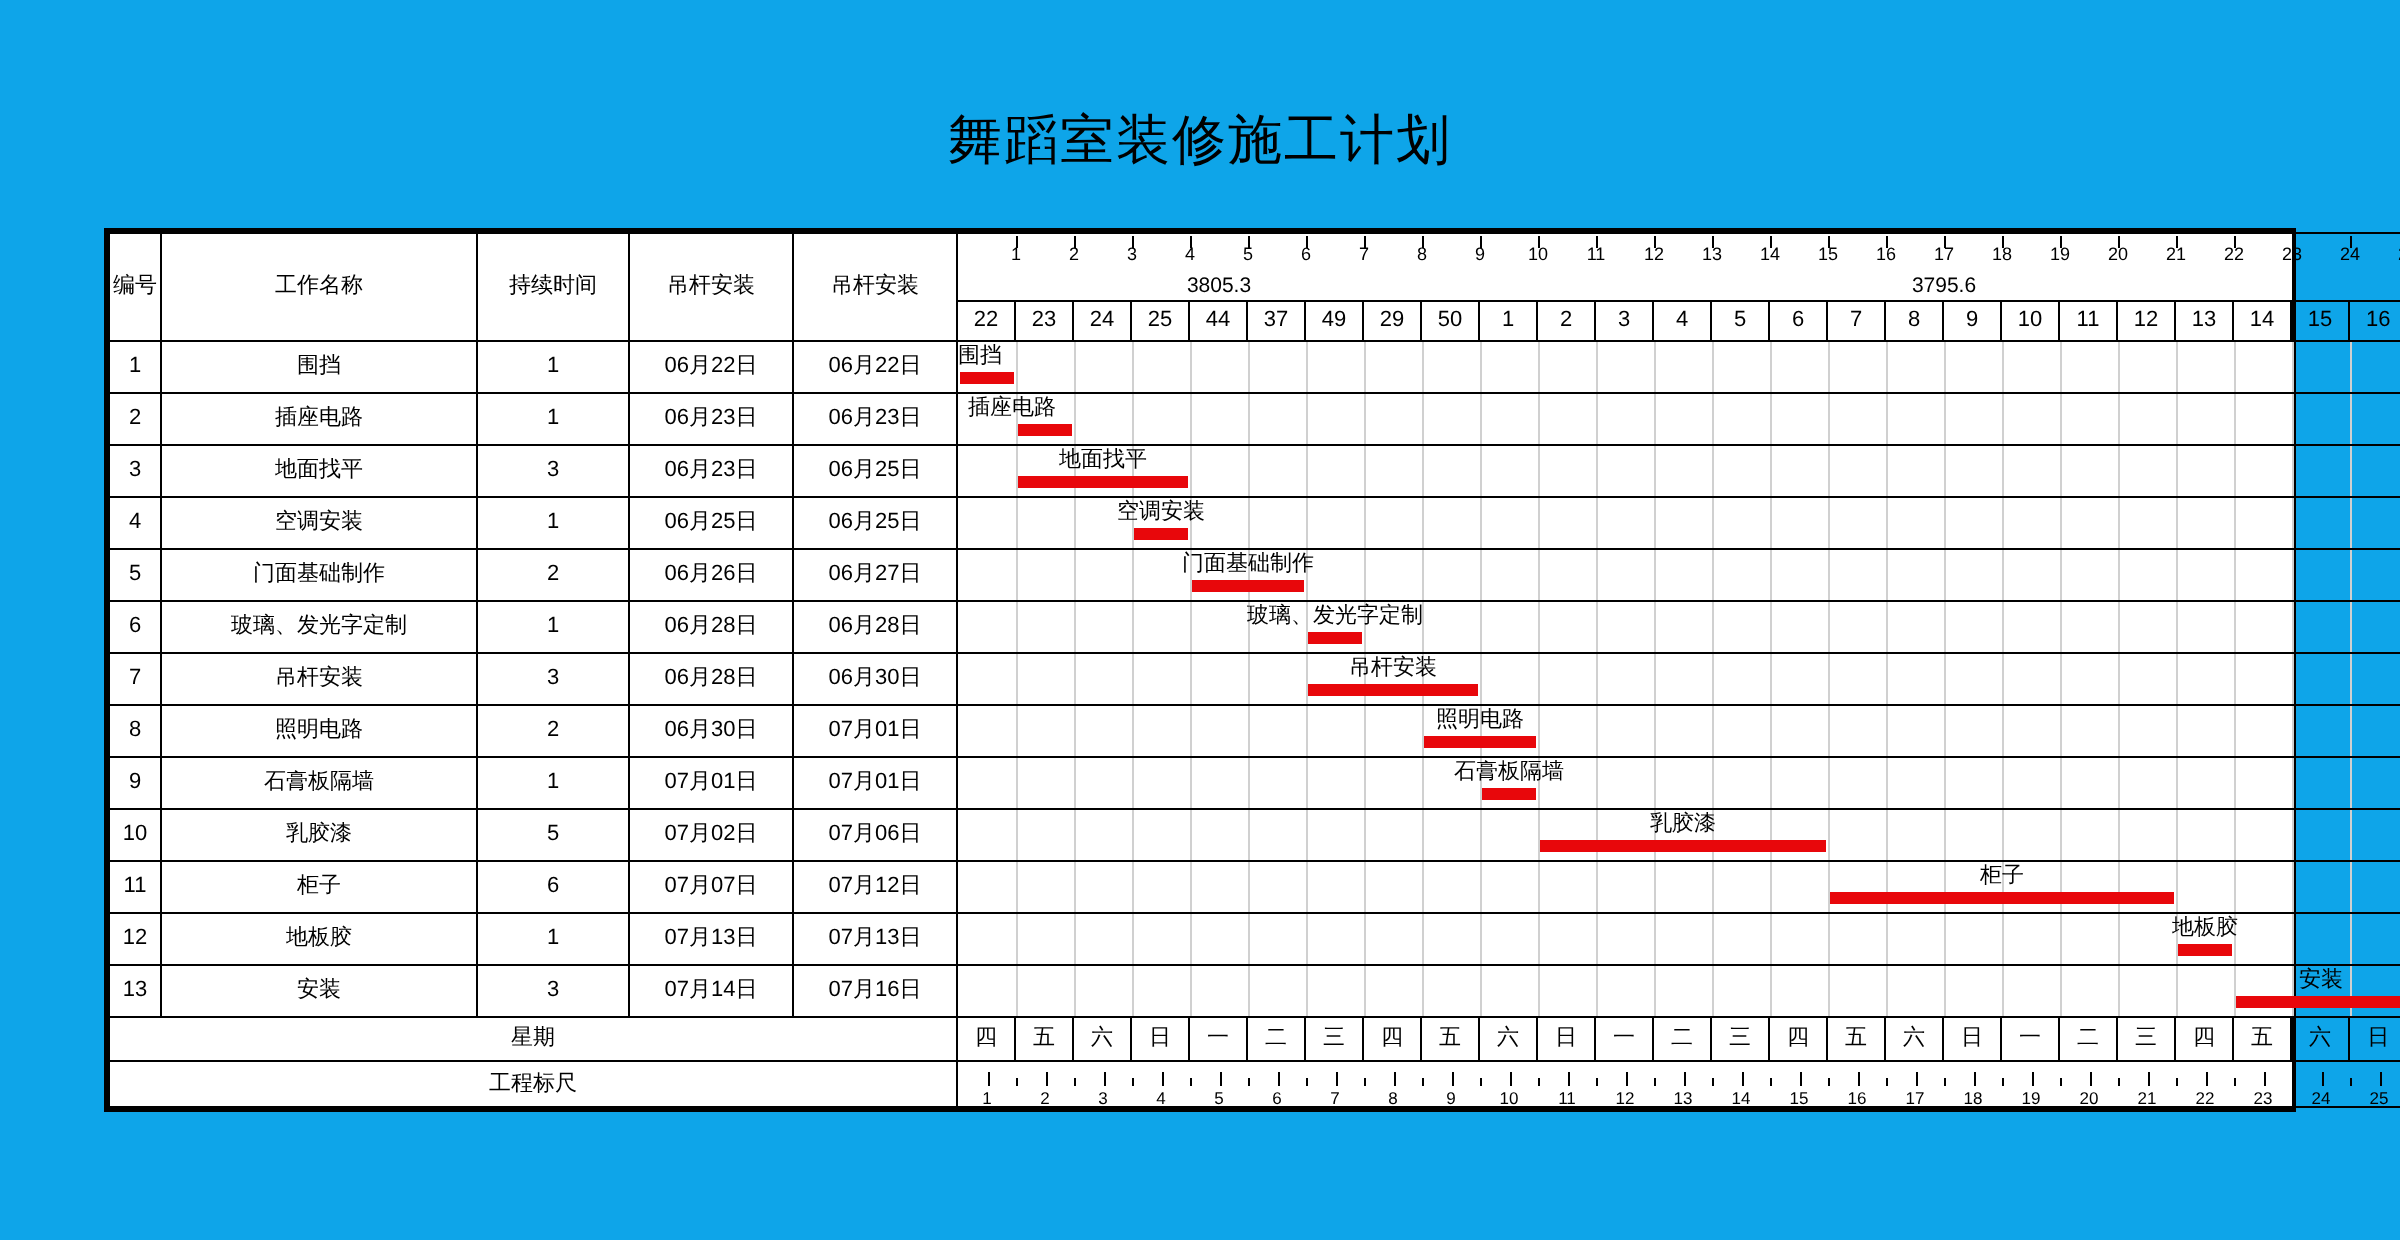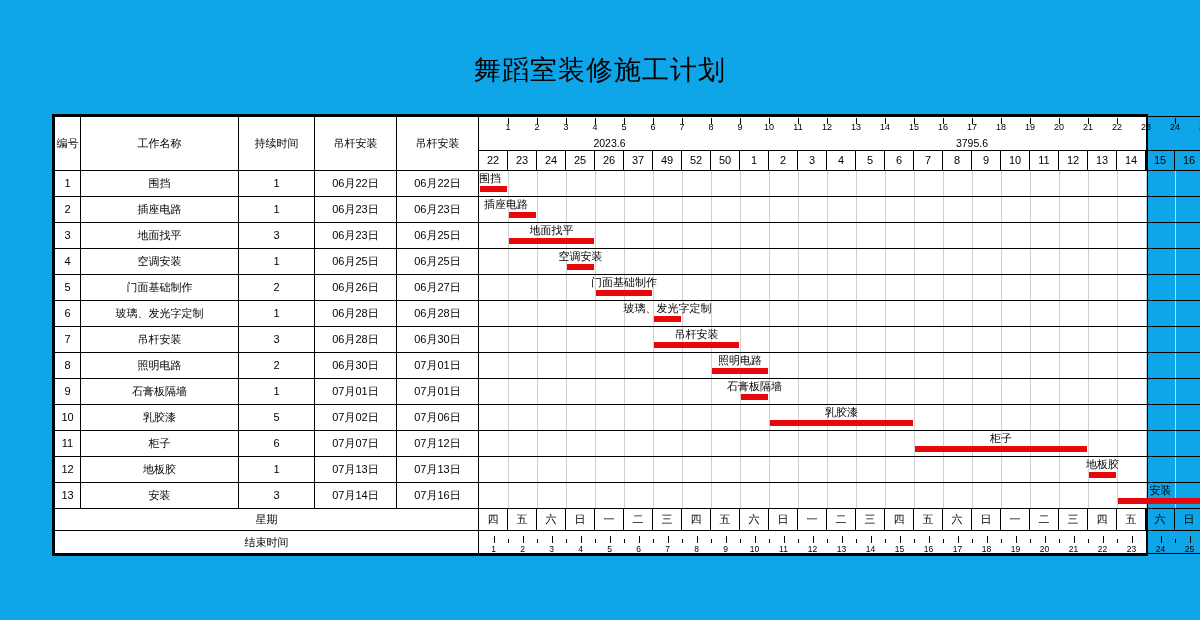--- a/index.html
+++ b/index.html
@@ -221,34 +221,34 @@
                 <div class="tick-num" style="left: 580px;">20</div>
                 <div class="tick" style="left: 609px;"></div>
                 <div class="tick-num" style="left: 609px;">21</div>
                 <div class="tick" style="left: 638px;"></div>
                 <div class="tick-num" style="left: 638px;">22</div>
                 <div class="tick" style="left: 667px;"></div>
                 <div class="tick-num" style="left: 667px;">23</div>
                 <div class="tick" style="left: 696px;"></div>
                 <div class="tick-num" style="left: 696px;">24</div>
                 <div class="tick-num" style="left: 725px;">25</div>
-                <div class="month-name" style="left: 130.5px;">2023.6</div>
+                <div class="month-name" style="left: 130.5px;">3805.3</div>
                 <div class="month-name" style="left: 493px;">3795.6</div>
               </div>
             </td>
           </tr>
           <tr style="height: 20px;">
             <td class="day-cell">22</td>
             <td class="day-cell">23</td>
             <td class="day-cell">24</td>
             <td class="day-cell">25</td>
-            <td class="day-cell">26</td>
+            <td class="day-cell">44</td>
             <td class="day-cell">37</td>
             <td class="day-cell">49</td>
-            <td class="day-cell">52</td>
+            <td class="day-cell">29</td>
             <td class="day-cell">50</td>
             <td class="day-cell">1</td>
             <td class="day-cell">2</td>
             <td class="day-cell">3</td>
             <td class="day-cell">4</td>
             <td class="day-cell">5</td>
             <td class="day-cell">6</td>
             <td class="day-cell">7</td>
             <td class="day-cell">8</td>
             <td class="day-cell">9</td>
@@ -763,21 +763,21 @@
             <td class="weekday-cell">日</td>
             <td class="weekday-cell">一</td>
             <td class="weekday-cell">二</td>
             <td class="weekday-cell">三</td>
             <td class="weekday-cell">四</td>
             <td class="weekday-cell">五</td>
             <td class="weekday-cell">六</td>
             <td class="weekday-cell">日</td>
           </tr>
           <tr>
-            <td class="footer-label" colspan="5">结束时间</td>
+            <td class="footer-label" colspan="5">工程标尺</td>
             <td class="ruler-cell" colspan="25">
               <div class="ruler-strip">
                 <div class="rtick" style="left: 14.5px;"></div>
                 <div class="rtick small" style="left: 29px;"></div>
                 <div class="rnum" style="left: 14.5px;">1</div>
                 <div class="rtick" style="left: 43.5px;"></div>
                 <div class="rtick small" style="left: 58px;"></div>
                 <div class="rnum" style="left: 43.5px;">2</div>
                 <div class="rtick" style="left: 72.5px;"></div>
                 <div class="rtick small" style="left: 87px;"></div>

